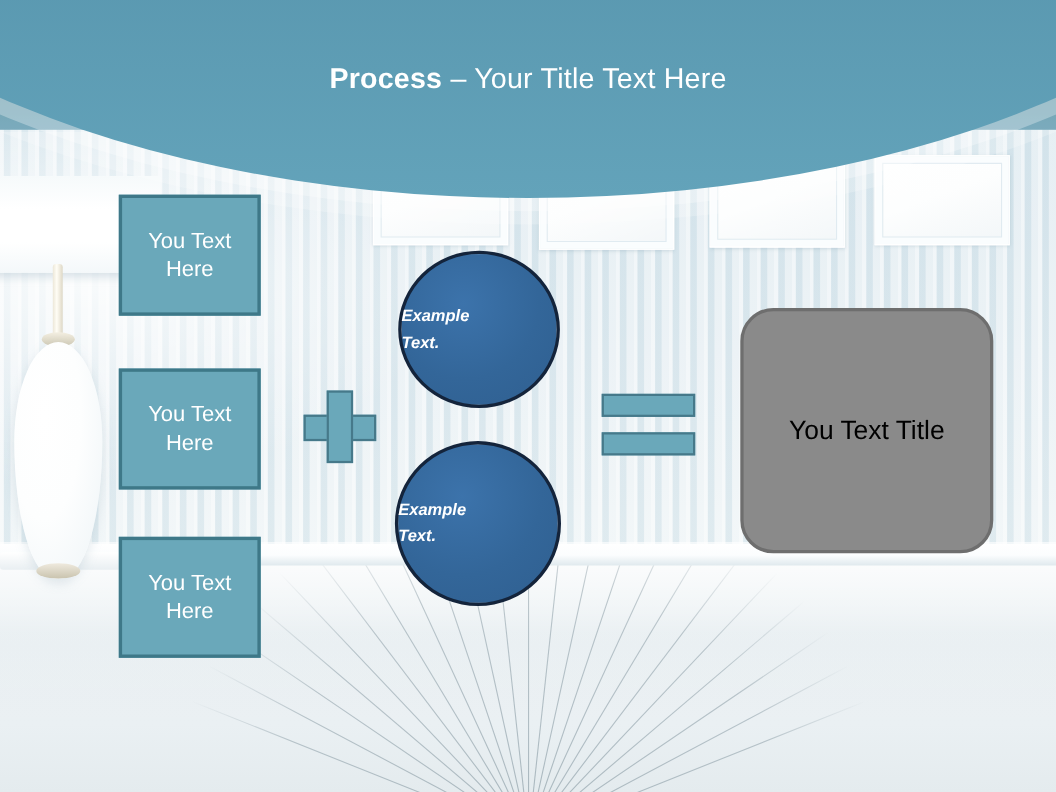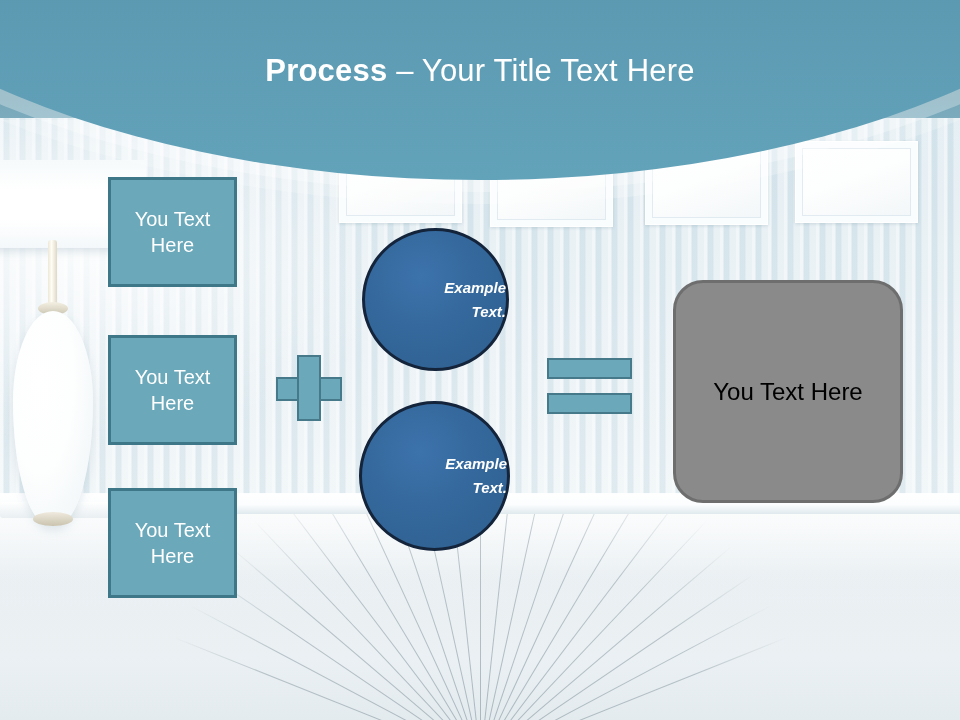--- a/index.html
+++ b/index.html
@@ -136,21 +136,21 @@
     position:absolute; left:0px; top:502px; width:110px; height:16px;
     background:linear-gradient(180deg,#ffffff 0%, #e9eff2 100%);
     border-radius:3px;
   }
 
   
   .title {
     position:absolute; left:0; top:48px; width:960px;
     text-align:center;
     color:#ffffff;
-    font-size:31px;
+    font-size:26px;
     line-height:46px;
     letter-spacing:0.2px;
     white-space:nowrap;
   }
   .title .strong { font-weight:bold; }
   .title .light  { font-weight:normal; }
 
   
   .tealbox {
     position:absolute;
@@ -176,26 +176,25 @@
   }
   .plus .bar.h { left:0; top:22px; width:66px; height:24px; }
   .plus .bar.v { left:21px; top:0; width:24px; height:66px; }
   .plus .cover { position:absolute; left:24px; top:25px; width:18px; height:18px; background:#6aa8ba; }
 
   .circle {
     position:absolute;
     border-radius:50%;
     background:radial-gradient(circle at 40% 33%, #3c73ab 0%, #336699 55%, #2f5f90 100%);
     border:3px solid #14243b;
-    display:flex; flex-direction:column; align-items:flex-end; justify-content:center;
+    display:flex; flex-direction:column; align-items:flex-start; justify-content:center;
     color:#ffffff;
     font-weight:bold; font-style:italic;
     font-size:15px; line-height:24px;
     text-align:center;
-    padding-left:40px;
   }
   .circle.c1 { left:362px; top:228px; width:147px; height:143px; }
   .circle.c2 { left:359px; top:401px; width:151px; height:150px; }
   .circle .l2 { display:block; }
 
   .equals { position:absolute; left:547px; top:358px; width:85px; height:56px; }
   .equals .eq {
     position:absolute; left:0; width:85px; height:21px;
     background:#6aa8ba; border:2px solid #46798a;
   }
@@ -300,16 +299,16 @@
     <span class="l1">Example</span>
     <span class="l2">Text.</span>
   </div>
 
   <div class="equals">
     <div class="eq top"></div>
     <div class="eq bot"></div>
   </div>
 
   <div class="graybox">
-    <span>You Text Here</span>
+    <span>You Text Title</span>
   </div>
 
 </div>
 
 </body></html>

